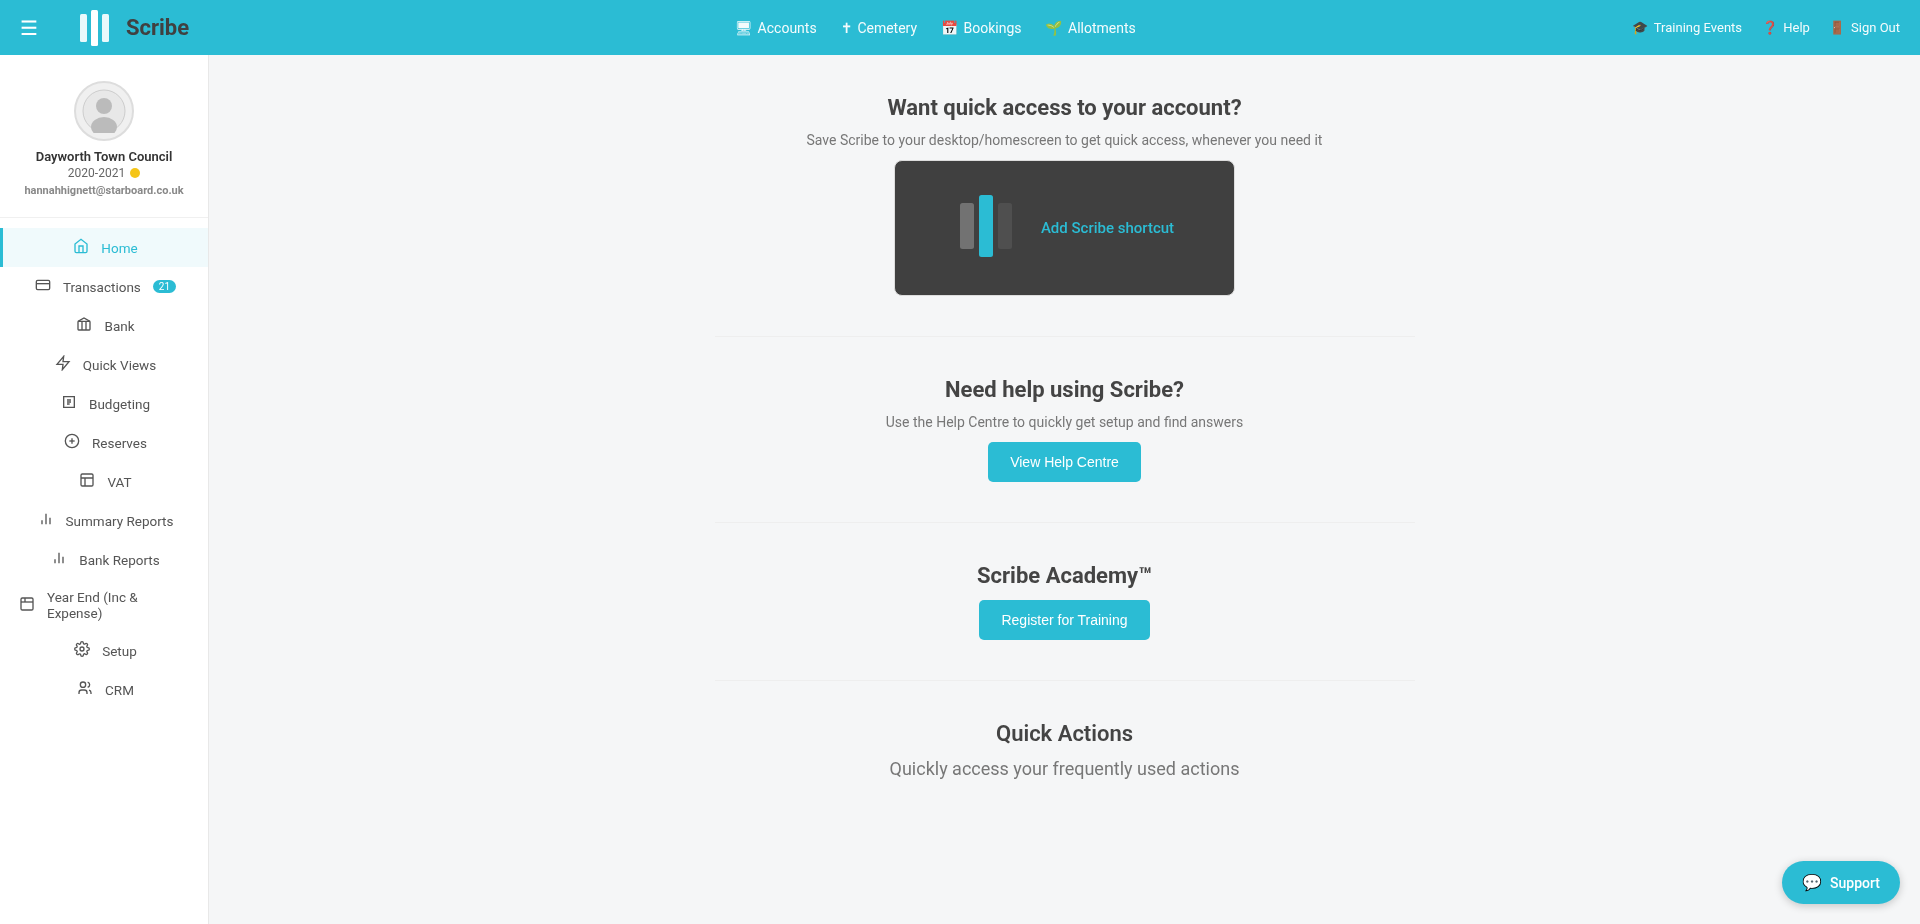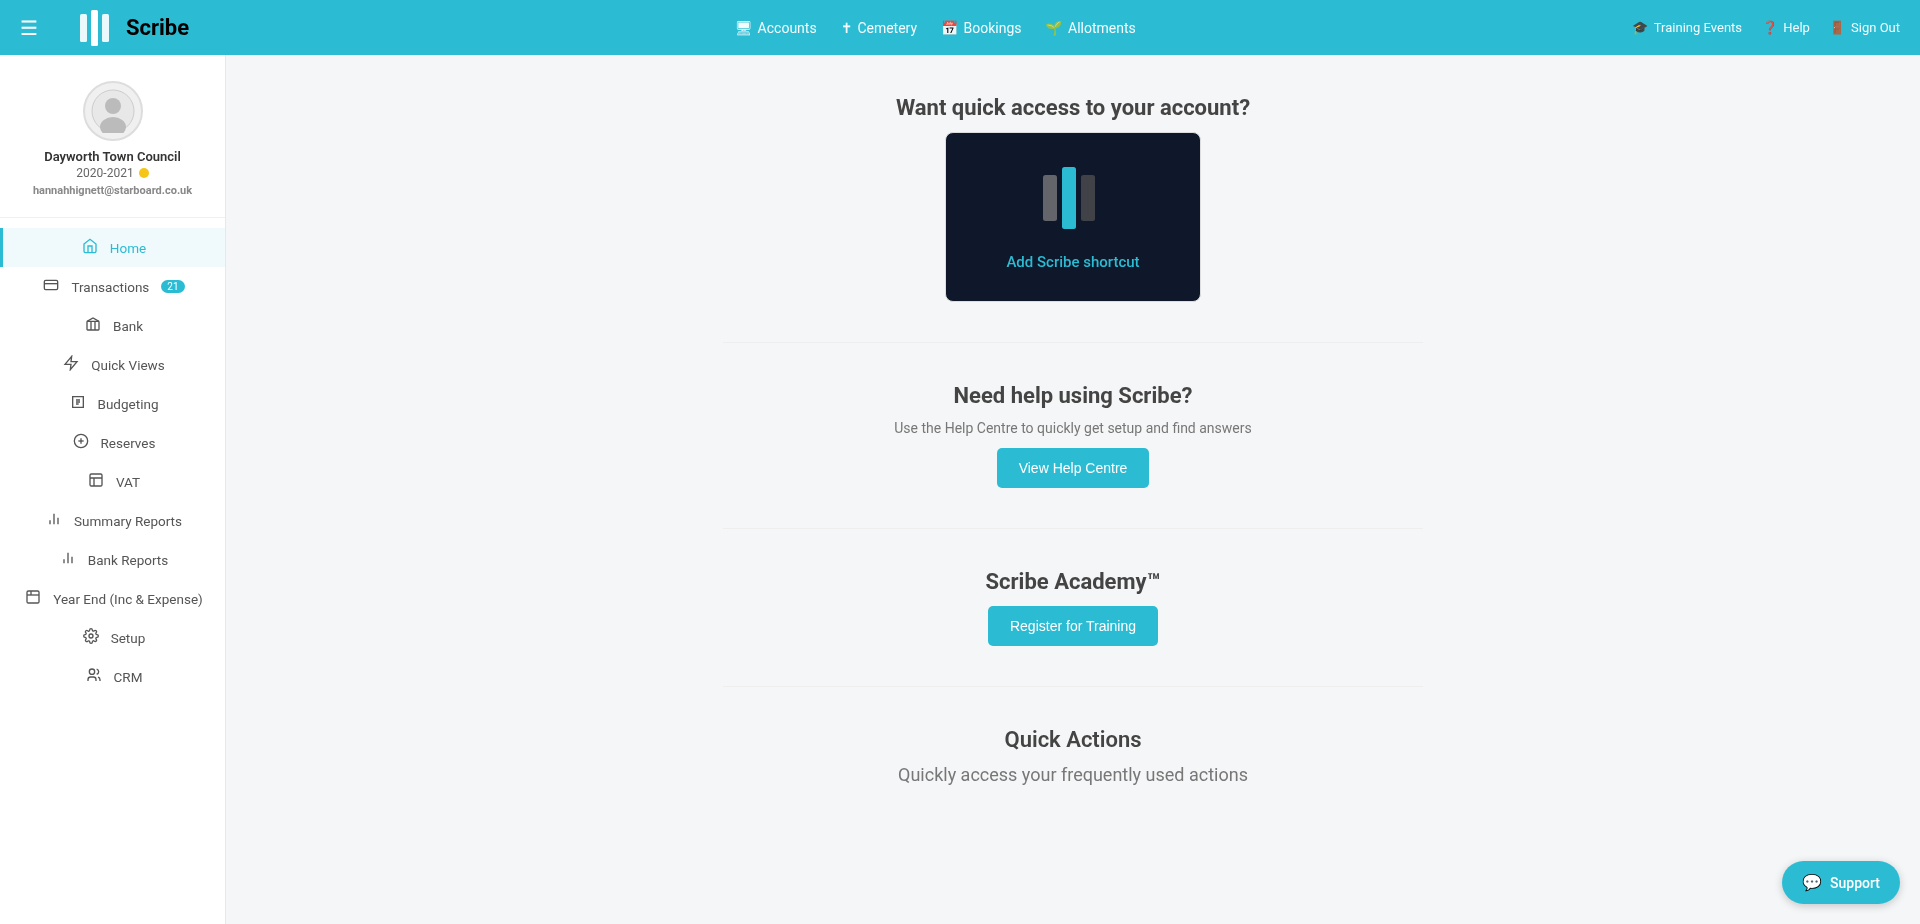--- a/index.html
+++ b/index.html
@@ -12,21 +12,21 @@
       display: flex;
       align-items: center;
       padding: 0 20px;
       gap: 30px;
       flex-shrink: 0;
     }
     .topnav-brand {
       display: flex;
       align-items: center;
       gap: 8px;
-      color: #000000;
+      color: #404040;
       font-size: 22px;
       font-weight: 700;
       text-decoration: none;
       min-width: 160px;
     }
     .topnav-brand svg { width: 40px; height: 36px; }
     .topnav-hamburger {
       color: white;
       font-size: 20px;
       cursor: pointer;
@@ -59,21 +59,21 @@
 
     
     .main-layout {
       display: flex;
       flex: 1;
       overflow: hidden;
     }
 
     
     .sidebar {
-      width: 226px;
+      width: 209px;
       background: white;
       border-right: 1px solid #e8e8e8;
       flex-shrink: 0;
       display: flex;
       flex-direction: column;
       overflow-y: auto;
       padding-top: 10px;
     }
     .sidebar-profile {
       display: flex;
@@ -194,24 +194,24 @@
       color: #777;
       text-align: center;
     }
 
     
     .shortcut-card {
       border: 1px solid #ddd;
       border-radius: 8px;
       padding: 30px 60px;
       display: flex;
-      flex-direction: column;
+      flex-direction: row;
       align-items: center;
       gap: 16px;
-      background: #0f172a;
+      background: #404040;
       cursor: pointer;
       min-width: 200px;
     }
     .scribe-logo-icon svg { width: 70px; height: 70px; }
     .shortcut-label {
       color: #2bbcd4;
       font-size: 15px;
       font-weight: 500;
     }
 
@@ -448,20 +448,21 @@
         </span>
         <span>CRM</span>
       </div>
     </nav>
   </aside>
 
   <main class="content">
 
     <div class="section">
       <h2 class="section-title">Want quick access to your account?</h2>
+      <p class="section-subtitle">Save Scribe to your desktop/homescreen to get quick access, whenever you need it</p>
 
       <div class="shortcut-card">
         <div class="scribe-logo-icon">
           <svg width="70" height="70" viewBox="0 0 70 70" fill="none" xmlns="http://www.w3.org/2000/svg">
 
             <rect x="5" y="12" width="14" height="46" rx="2.5" fill="#888" opacity="0.7"></rect>
 
             <rect x="24" y="4" width="14" height="62" rx="2.5" fill="#2bbcd4"></rect>
 
             <rect x="43" y="12" width="14" height="46" rx="2.5" fill="#555" opacity="0.7"></rect>

